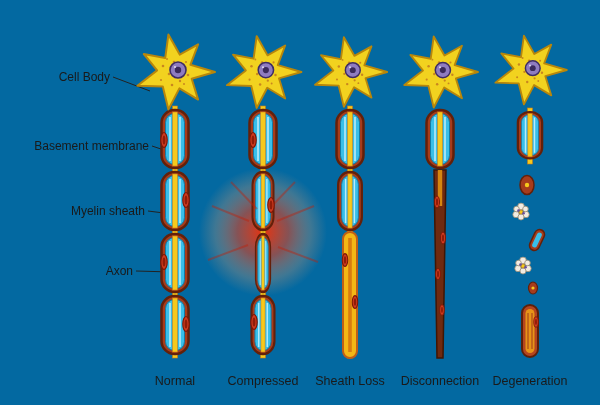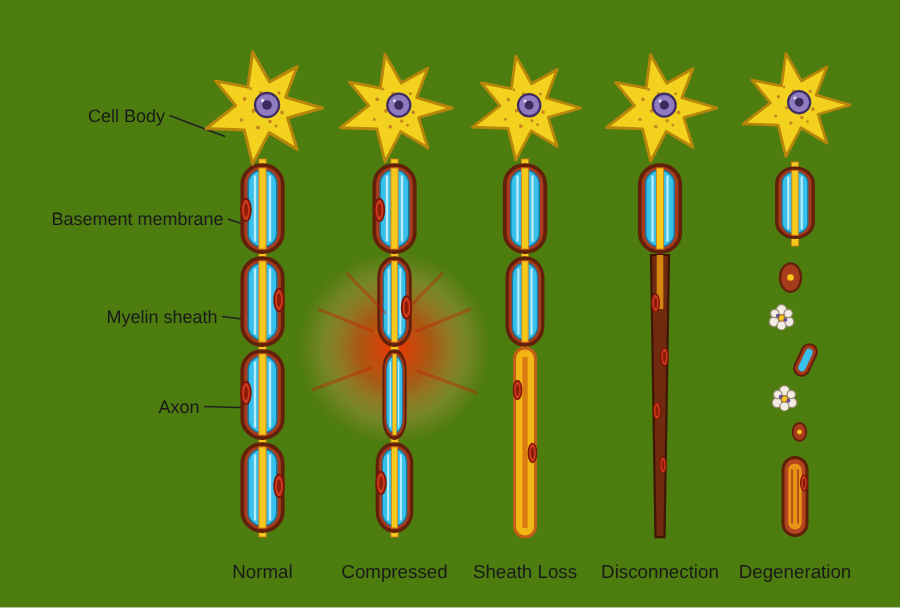--- a/index.html
+++ b/index.html
@@ -1,16 +1,16 @@
 <!DOCTYPE html>
 <html><head>
 <meta charset="utf-8">
 <style>
   html,body{margin:0;padding:0;background:#fff;}
-  .canvas{position:relative;width:600px;height:405px;background:#4d7c0f;overflow:hidden;}
+  .canvas{position:relative;width:600px;height:405px;background:#0369a1;overflow:hidden;}
   svg{display:block;}
   text{font-family:"Liberation Sans","DejaVu Sans",sans-serif;fill:#1a1a1a;}
   .legend-label{font-size:12px;}
   .stage-label{font-size:12.5px;}
   .pointer{stroke:#222;stroke-width:1;fill:none;}
 </style>
 </head>
 <body>
 
 <div class="canvas">

